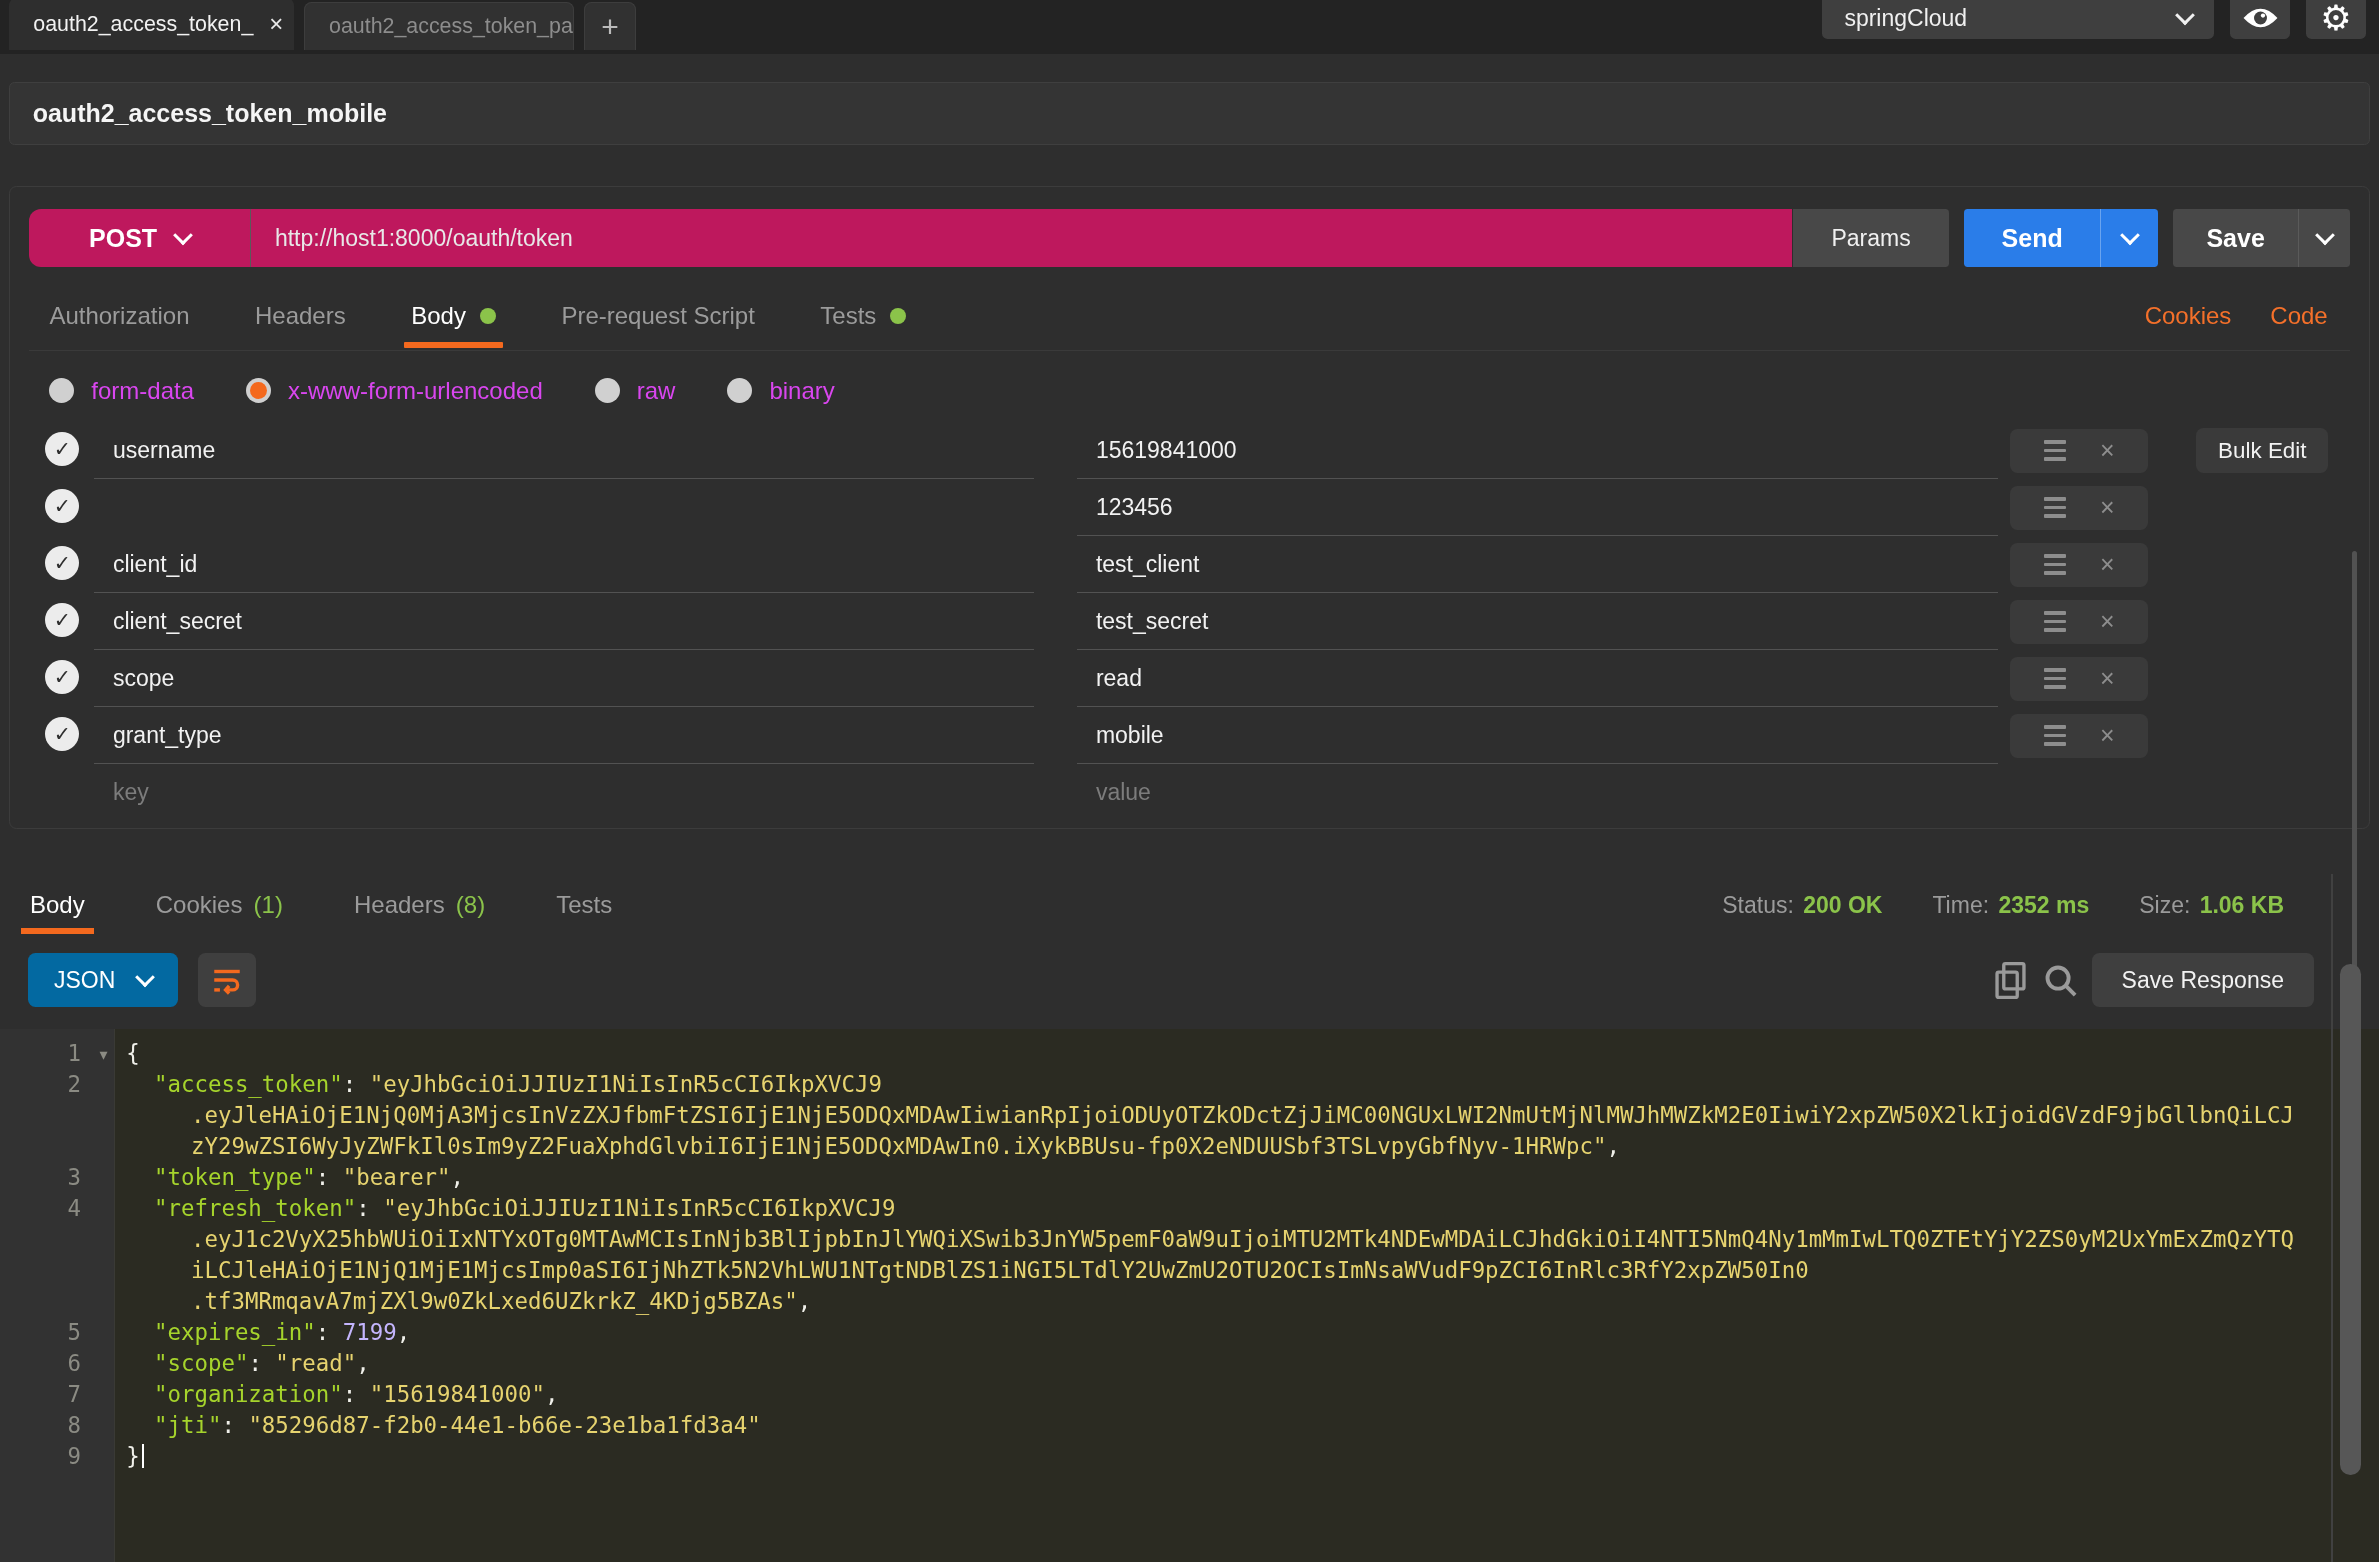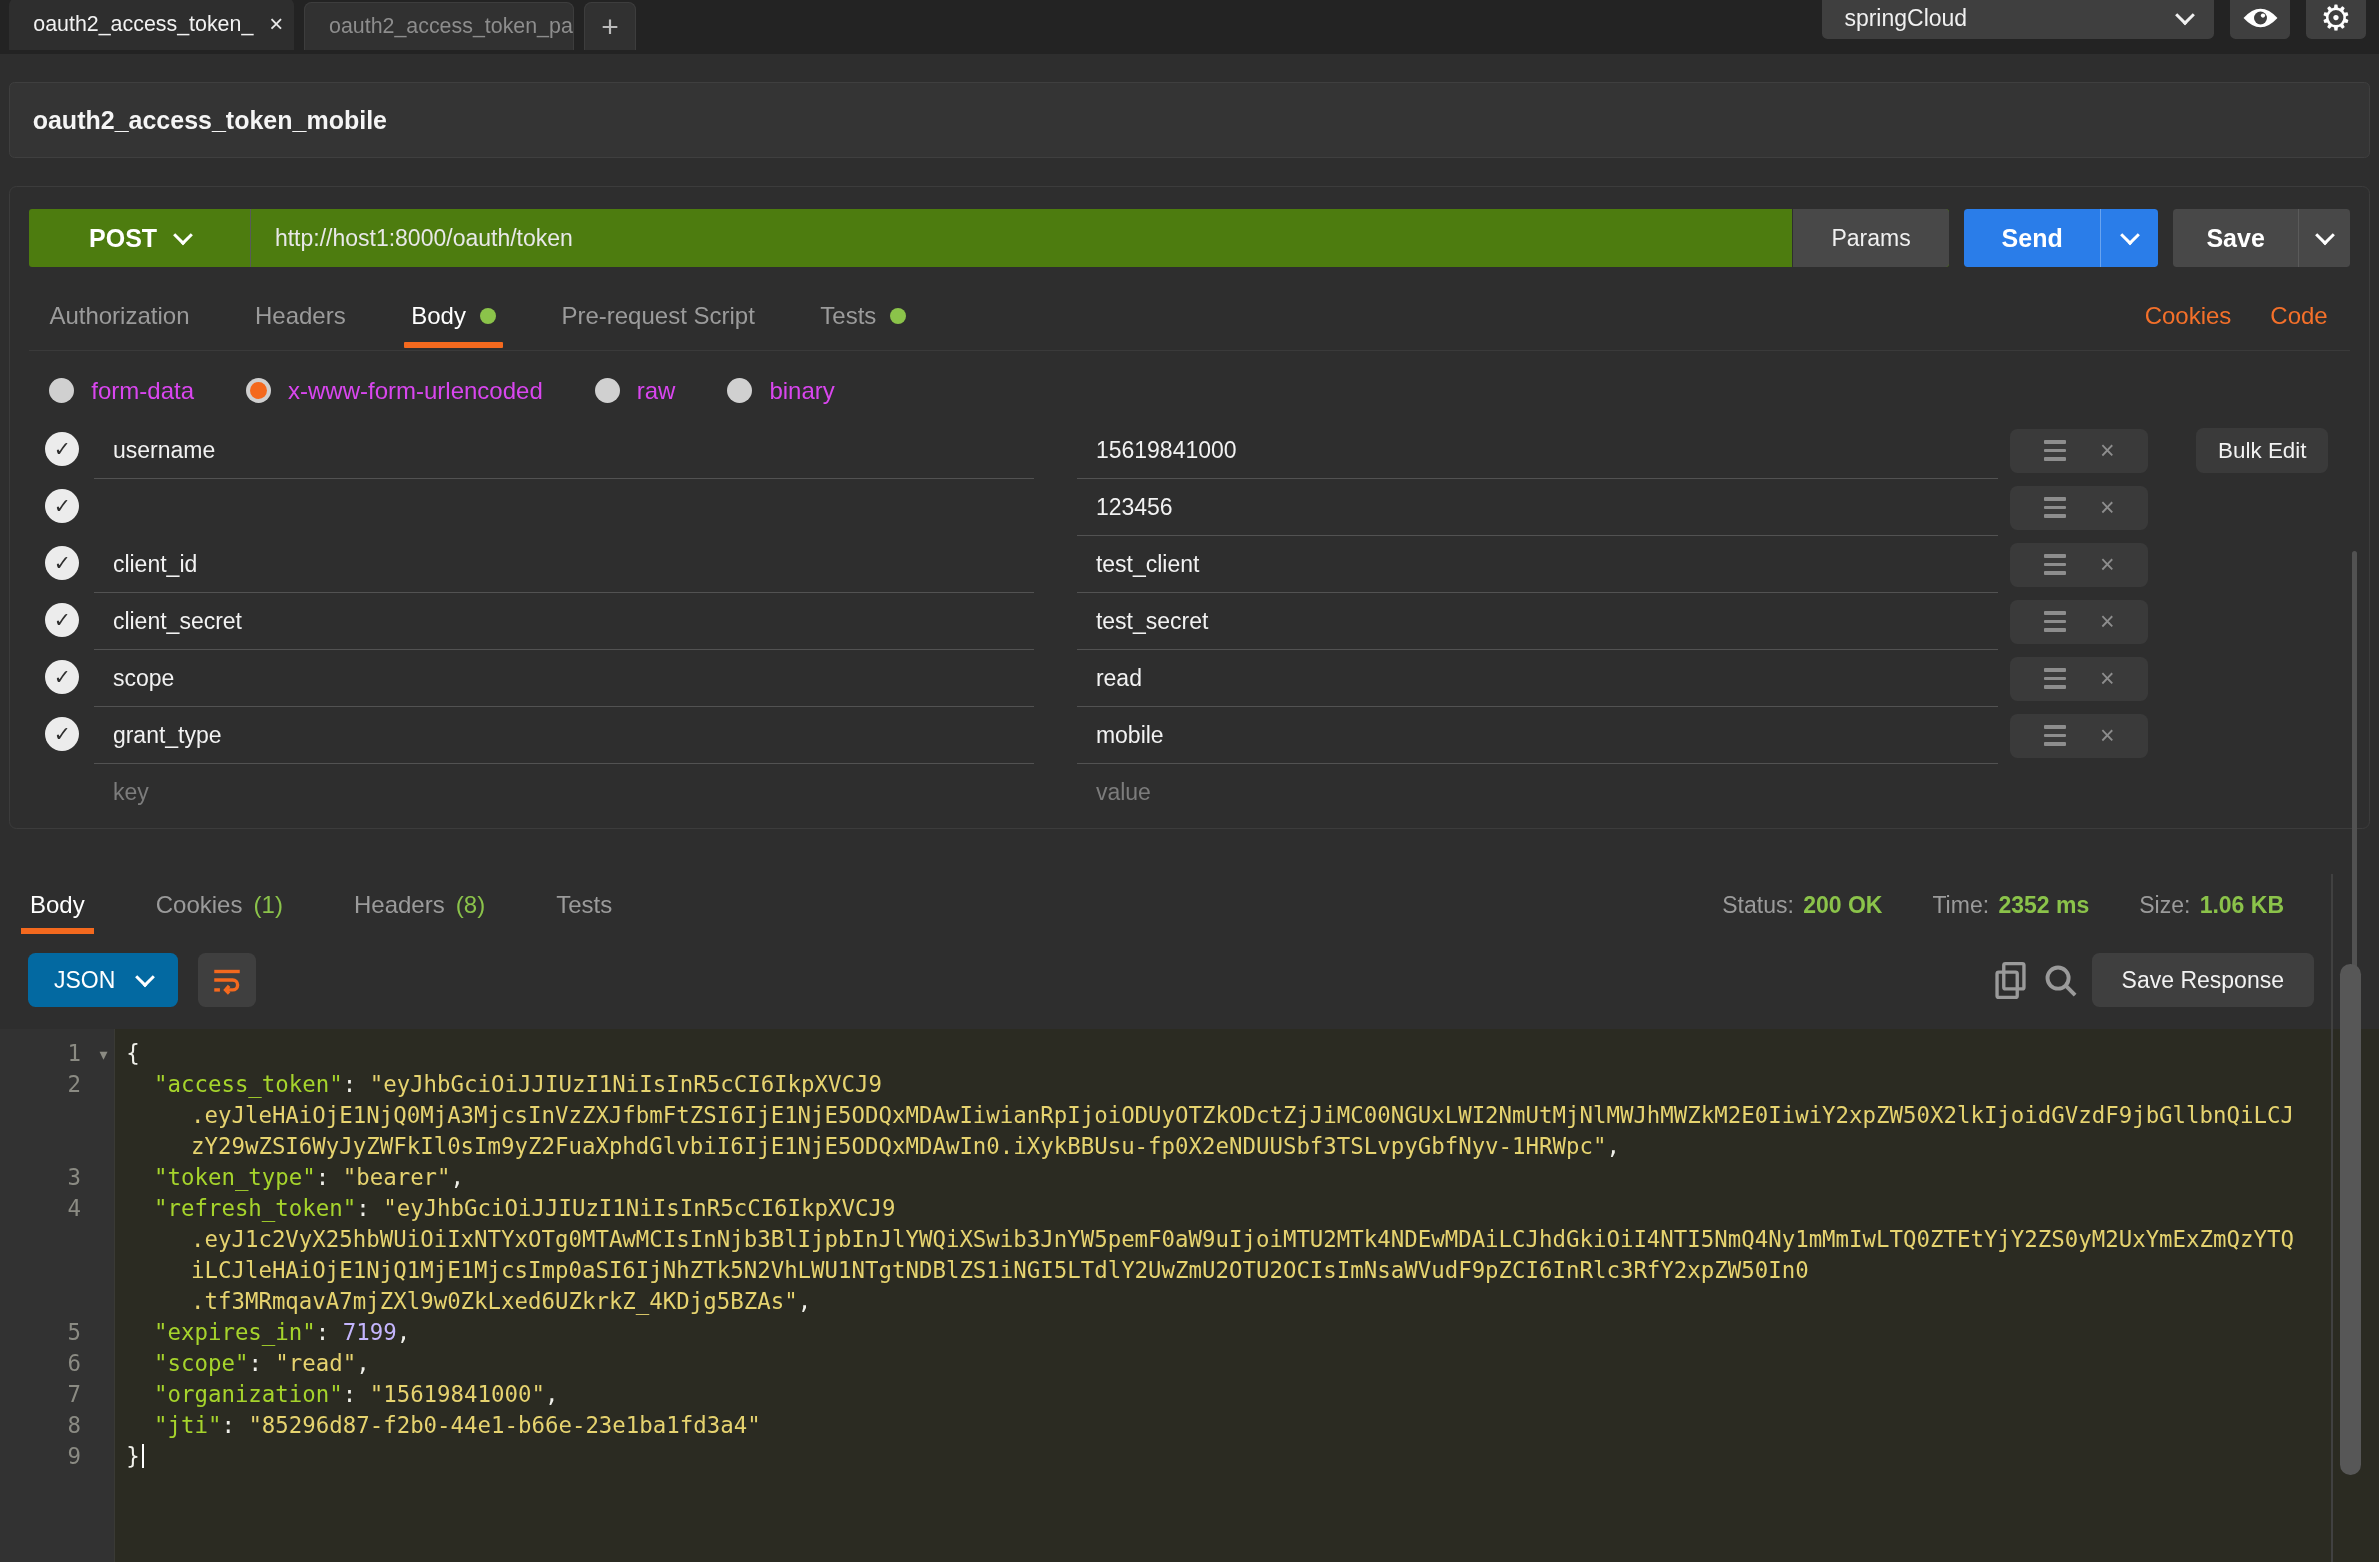--- a/index.html
+++ b/index.html
@@ -24,28 +24,28 @@
                 border-radius:5.6px; display:flex; align-items:center; padding:9.3px 22.4px 0 22.4px;
                 font-size:23px; color:#f0f0f0; }
   .env-select .chev { margin-left:auto; }
   .top-icon-btn { position:absolute; top:-11.2px; width:60px; height:50px; background:#3f3f3f; border-radius:5.6px;
                   display:flex; align-items:center; justify-content:center; padding-top:7.5px; }
   .eye-btn { left:2230px; }
   .gear-btn { left:2306px; color:#fff; font-family:"DejaVu Sans", sans-serif; font-size:35px; }
   .chev { display:inline-block; width:14px; height:14px; border-right:3.3px solid currentColor;
           border-bottom:3.3px solid currentColor; transform:rotate(45deg) translate(-1.9px,-1.9px); }
   
-  .name-panel { position:absolute; left:9.3px; right:9.3px; top:82px; height:76px; background:#343434;
+  .name-panel { position:absolute; left:9.3px; right:9.3px; top:82px; height:63px; background:#343434;
                 border:0.9px solid #3f3f3f; border-radius:5.6px; display:flex; align-items:center;
                 padding:0 22.4px; font-size:25px; font-weight:700; color:#f5f5f5; }
   
   .req-panel { position:absolute; left:9.3px; right:9.3px; top:186px; height:643px;
                border:0.9px solid #3c3c3c; border-radius:7.5px; }
   .url-row { position:absolute; left:18.6px; right:18.6px; top:22.4px; height:58px; display:flex; }
-  .url-group { flex:1; display:flex; background:#4d7c0f; border-radius:3px; margin-right:15px; }
+  .url-group { flex:1; display:flex; background:#be185d; border-radius:12px; margin-right:15px; }
   .method-select { width:222px; display:flex; align-items:center; justify-content:center; gap:18.6px;
                    font-weight:700; font-size:25px; color:#fff; border-right:0.9px solid #5a5a5a; }
   .url-input { flex:1; display:flex; align-items:center; padding-left:24px; font-size:23px; color:#e8e8e8; }
   .params-btn { width:157px; display:flex; align-items:center; justify-content:center; font-size:23px;
                 color:#f0f0f0; border-left:1.9px solid #2e2e2e; border-radius:0 3.7px 3.7px 0; background:#484848; }
   .send-btn { width:194px; background:#2a7de9; border-radius:3.7px; display:flex; margin-right:15px; color:#fff; }
   .send-main { flex:1; display:flex; align-items:center; justify-content:center; font-size:25px; font-weight:700; }
   .send-caret { width:58px; border-left:0.9px solid rgba(255,255,255,.3); display:flex; align-items:center; justify-content:center; }
   .save-btn { width:177px; background:#484848; border-radius:3.7px; display:flex; color:#fff; }
   .save-main { flex:1; display:flex; align-items:center; justify-content:center; font-size:25px; font-weight:700; }

